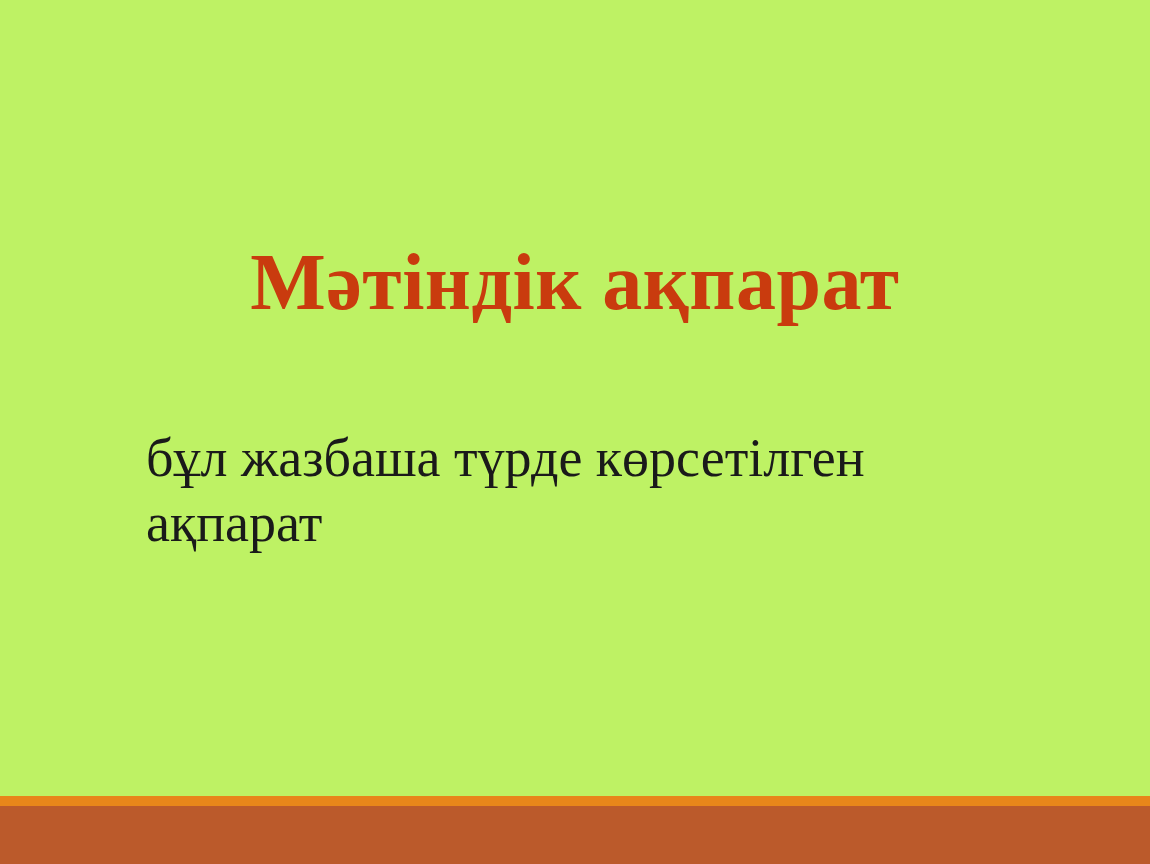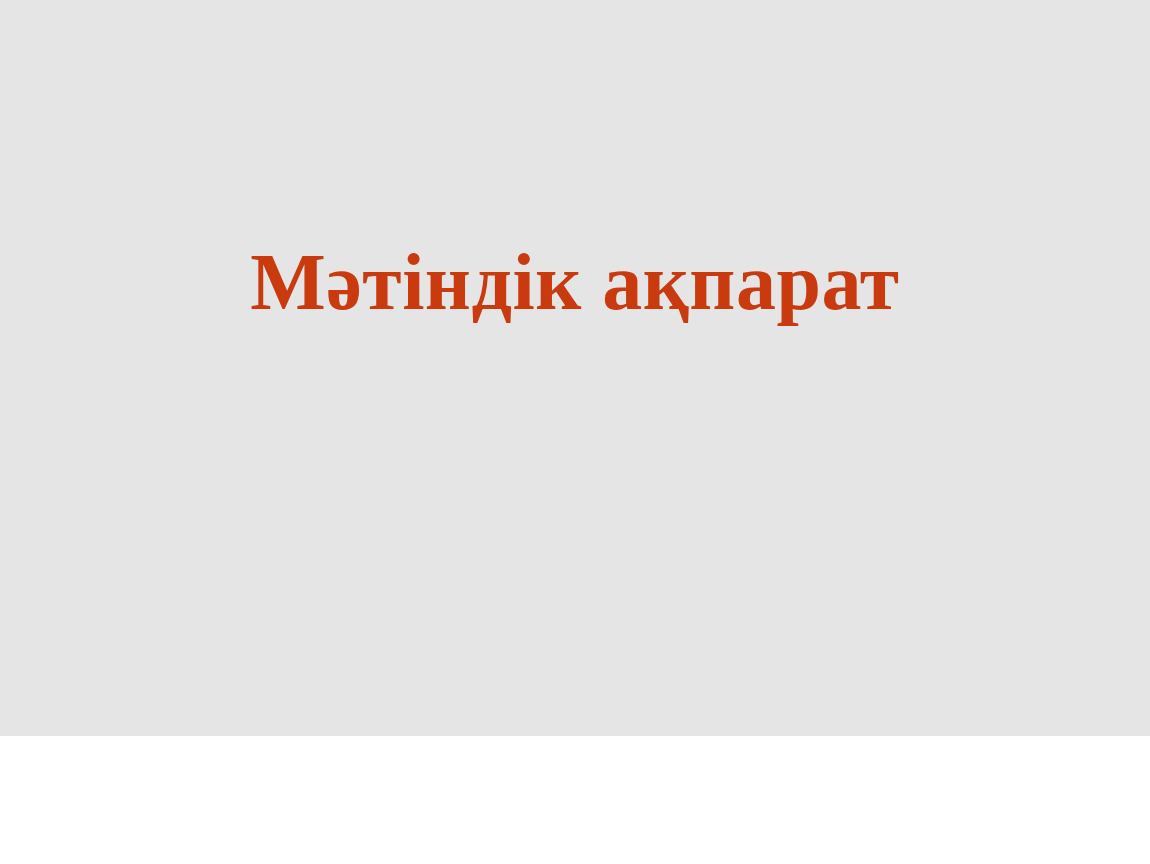--- a/index.html
+++ b/index.html
@@ -11,22 +11,22 @@
     width: 1150px;
     height: 864px;
     background: #ffffff;
     font-family: "Liberation Serif", "DejaVu Serif", serif;
     overflow: hidden;
   }
 
   .slide {
     position: relative;
     width: 1150px;
-    height: 736px;
-    background: #e5e5e5;
+    height: 864px;
+    background: #bef264;
     overflow: hidden;
   }
 
   
   .slide-title {
     position: absolute;
     left: 0;
     top: 186px;
     width: 1150px;
     text-align: center;
@@ -75,18 +75,21 @@
     background: #bb5a2b;
   }
 </style>
 </head>
 <body>
 
 <div class="slide">
 
   <h1 class="slide-title">Мәтіндік ақпарат</h1>
 
+  <div class="body-block">
+    <p class="body-text">бұл жазбаша түрде көрсетілген ақпарат</p>
+  </div>
 
   <div class="band-accent"></div>
 
   <div class="band-main"></div>
 
 </div>
 
 </body></html>

